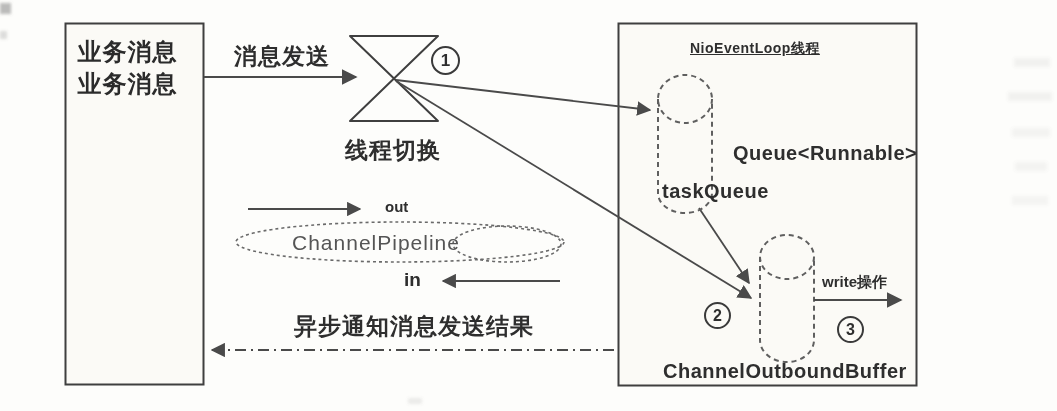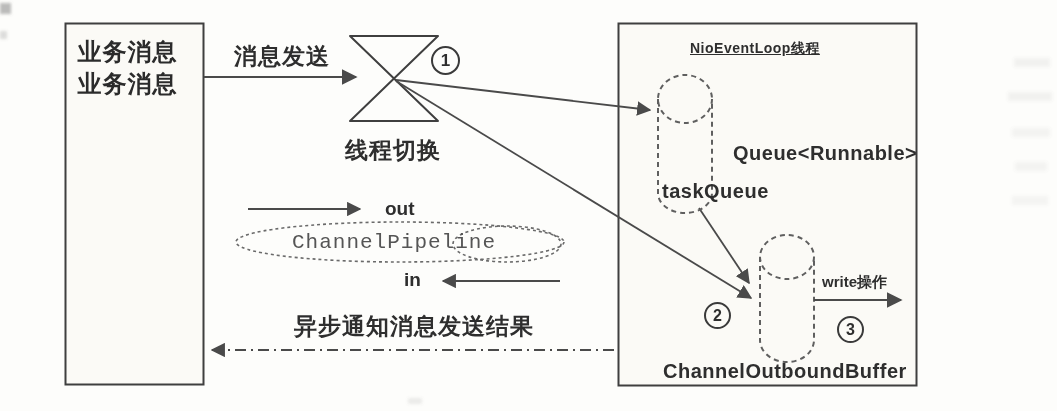--- a/index.html
+++ b/index.html
@@ -18,21 +18,20 @@
     white-space:nowrap;
     line-height:1.15;
     font-family:"Liberation Sans","DejaVu Sans",sans-serif;
   }
   .lbl.cn{letter-spacing:1px;text-align:right;}
   .lbl.mono-ish{letter-spacing:0.5px;}
   .pipeline-lbl{
     font-weight:normal;
     color:#555555;
     letter-spacing:1px;
-    font-family:Liberation Mono, monospace;
   }
   .step-circle{
     position:absolute;
     box-sizing:border-box;
     border:2px solid #3a3a3a;
     border-radius:50%;
     color:#2e2e2e;
     font-weight:bold;
     display:flex;align-items:center;justify-content:center;
     background:transparent;
@@ -129,21 +128,21 @@
   <div class="step-circle" style="left:837px;top:316px;width:27px;height:27px;font-size:16px;">3</div>
 
   <div class="lbl mono-ish" style="left:690px;top:40px;font-size:14px;text-decoration:underline;">NioEventLoop线程</div>
 
   <div class="lbl mono-ish" style="left:662px;top:180px;font-size:20px;">taskQueue</div>
 
   <div class="lbl mono-ish" style="left:733px;top:142px;font-size:20px;">Queue&lt;Runnable&gt;</div>
 
   <div class="lbl pipeline-lbl" style="left:292px;top:231px;font-size:21px;">ChannelPipeline</div>
 
-  <div class="lbl" style="left:385px;top:198px;font-size:19px;">out</div>
+  <div class="lbl" style="left:385px;top:198px;font-size:15px;">out</div>
   <div class="lbl" style="left:404px;top:269px;font-size:19px;">in</div>
 
   <div class="lbl" style="left:822px;top:273px;font-size:15px;">write操作</div>
 
   <div class="lbl mono-ish" style="left:663px;top:360px;font-size:20px;">ChannelOutboundBuffer</div>
 
   <div class="lbl cn" style="left:294px;top:313px;font-size:23px;">异步通知消息发送结果</div>
 
 </div>
 

